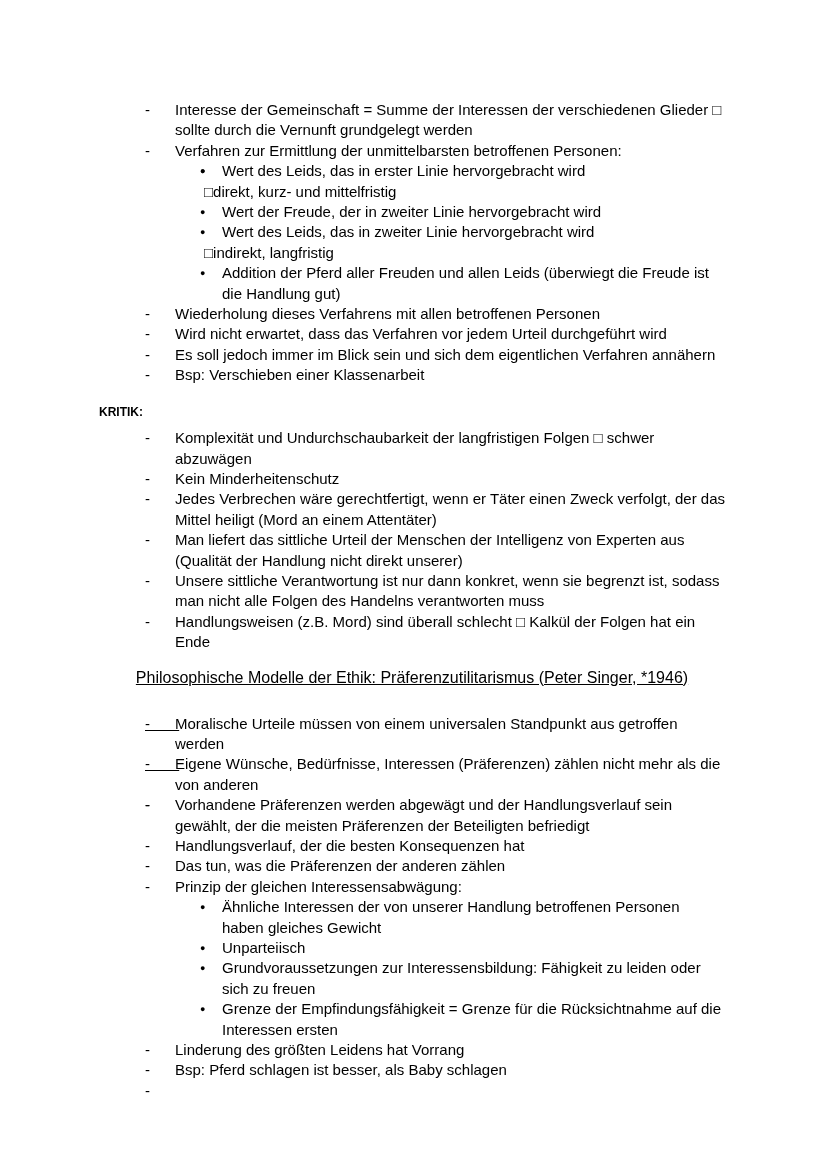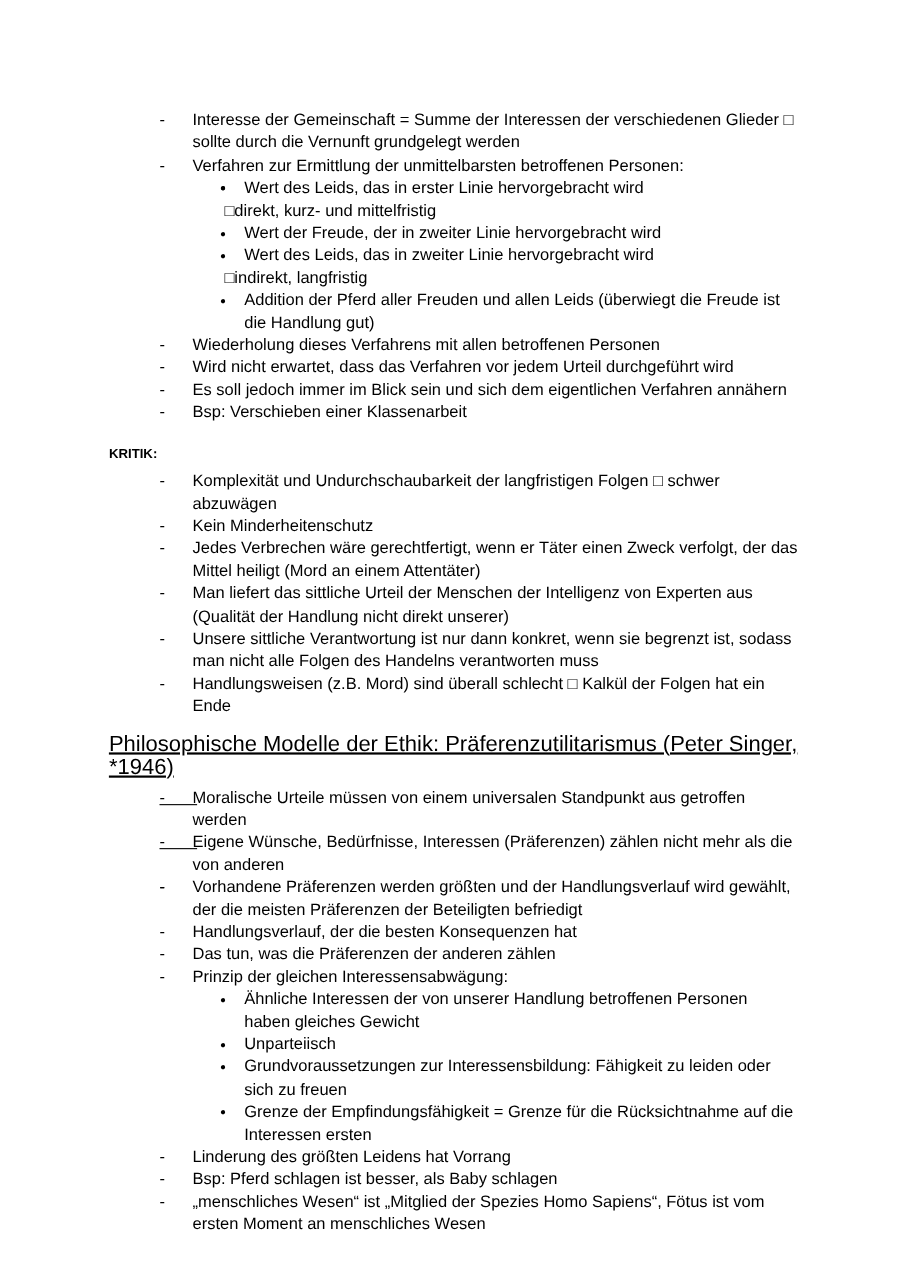--- a/index.html
+++ b/index.html
@@ -42,25 +42,26 @@
   .l2 > .mk { left: 101px; font-size: 9px; }
   .ud > .mk { text-decoration: underline; }
   .ud > .mk::after { content: "\00a0\00a0\00a0\00a0\00a0\00a0\00a0"; }
   .heading-bold {
     font-size: 12px;
     font-weight: bold;
     line-height: 20.4px;
     margin: 16px 0 6px 0;
   }
   .heading-underline {
-    font-size: 20px;
+    font-size: 16px;
     font-weight: normal;
     text-decoration: underline;
     line-height: 21px;
-    margin: 14px 0 7px 0;
+    margin: 14px 0 26px 0;
+    text-align: center;
   }
 </style>
 </head>
 <body>
 
 <div class="page">
   <div class="content">
 
     <ul class="list">
       <li class="li l1"><span class="mk">-</span><span class="txt">Interesse der Gemeinschaft = Summe der Interessen der verschiedenen Glieder □ sollte durch die Vernunft grundgelegt werden</span></li>
@@ -88,27 +89,27 @@
       <li class="li l1"><span class="mk">-</span><span class="txt">Unsere sittliche Verantwortung ist nur dann konkret, wenn sie begrenzt ist, sodass man nicht alle Folgen des Handelns verantworten muss</span></li>
       <li class="li l1"><span class="mk">-</span><span class="txt">Handlungsweisen (z.B. Mord) sind überall schlecht □ Kalkül der Folgen hat ein Ende</span></li>
     </ul>
 
     <h2 class="heading-underline">Philosophische Modelle der Ethik: Präferenzutilitarismus (Peter Singer, *1946)</h2>
 
     <ul class="list">
       <li class="li l1 ud"><span class="mk">-</span><span class="txt">Moralische Urteile müssen von einem universalen Standpunkt aus getroffen werden</span></li>
       <li class="li l1 ud"><span class="mk">-</span><span class="txt">Eigene Wünsche, Bedürfnisse, Interessen (Präferenzen) zählen nicht mehr als die von anderen</span></li>
       <li class="li l1"><span class="mk">-</span></li>
-      <li class="li l1"><span class="mk">-</span><span class="txt">Vorhandene Präferenzen werden größten und der Handlungsverlauf wird gewählt, der die meisten Präferenzen der Beteiligten befriedigt</span></li>
+      <li class="li l1"><span class="mk">-</span><span class="txt">Vorhandene Präferenzen werden abgewägt und der Handlungsverlauf sein gewählt, der die meisten Präferenzen der Beteiligten befriedigt</span></li>
       <li class="li l1"><span class="mk">-</span><span class="txt">Handlungsverlauf, der die besten Konsequenzen hat</span></li>
       <li class="li l1"><span class="mk">-</span><span class="txt">Das tun, was die Präferenzen der anderen zählen</span></li>
       <li class="li l1"><span class="mk">-</span><span class="txt">Prinzip der gleichen Interessensabwägung:</span></li>
       <li class="li l2"><span class="mk">●</span><span class="txt">Ähnliche Interessen der von unserer Handlung betroffenen Personen haben gleiches Gewicht</span></li>
       <li class="li l2"><span class="mk">●</span><span class="txt">Unparteiisch</span></li>
       <li class="li l2"><span class="mk">●</span><span class="txt">Grundvoraussetzungen zur Interessensbildung: Fähigkeit zu leiden oder sich zu freuen</span></li>
       <li class="li l2"><span class="mk">●</span><span class="txt">Grenze der Empfindungsfähigkeit = Grenze für die Rücksichtnahme auf die Interessen ersten</span></li>
       <li class="li l1"><span class="mk">-</span><span class="txt">Linderung des größten Leidens hat Vorrang</span></li>
       <li class="li l1"><span class="mk">-</span><span class="txt">Bsp: Pferd schlagen ist besser, als Baby schlagen</span></li>
-      <li class="li l1"><span class="mk">-</span><span class="txt">„menschliches Wesen“ ist „Mitglied der Spezies Homo Sapiens“, Fötus ist vom ersten Moment an menschliches Wesen</span></li>
+      <li class="li l1"><span class="mk">-</span></li>
     </ul>
 
   </div>
 </div>
 
 </body></html>

